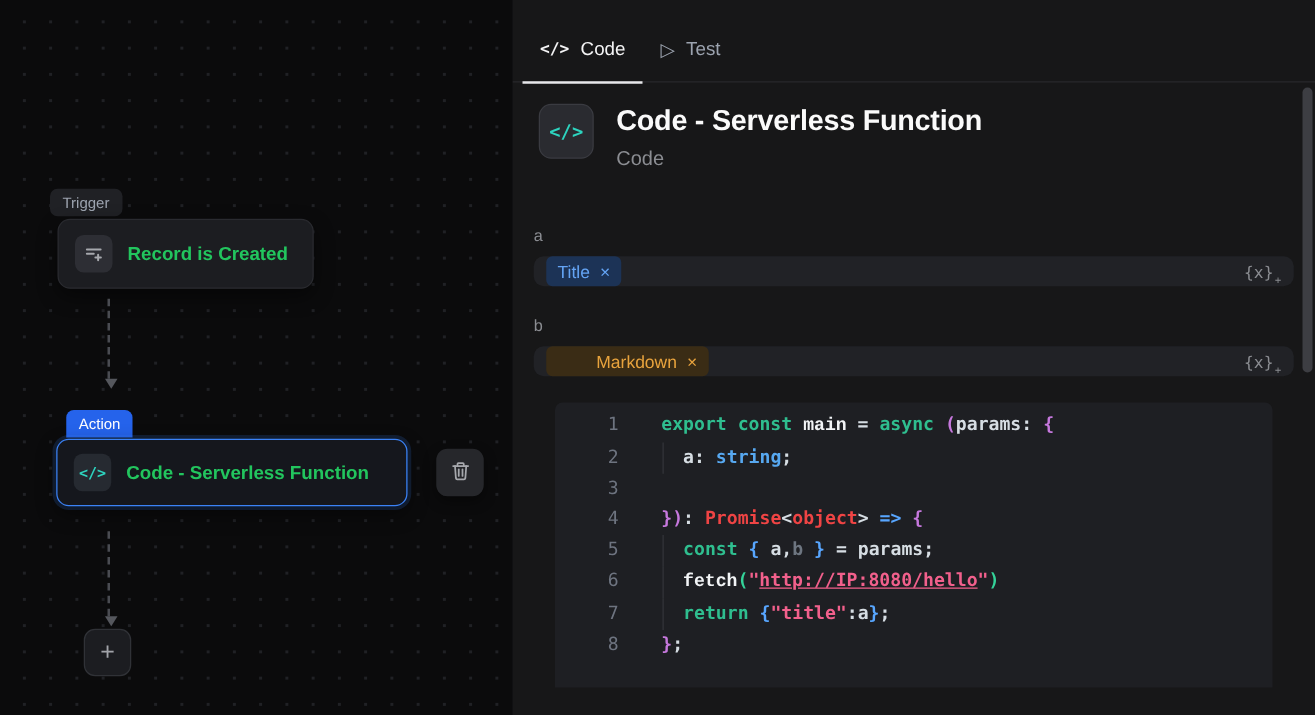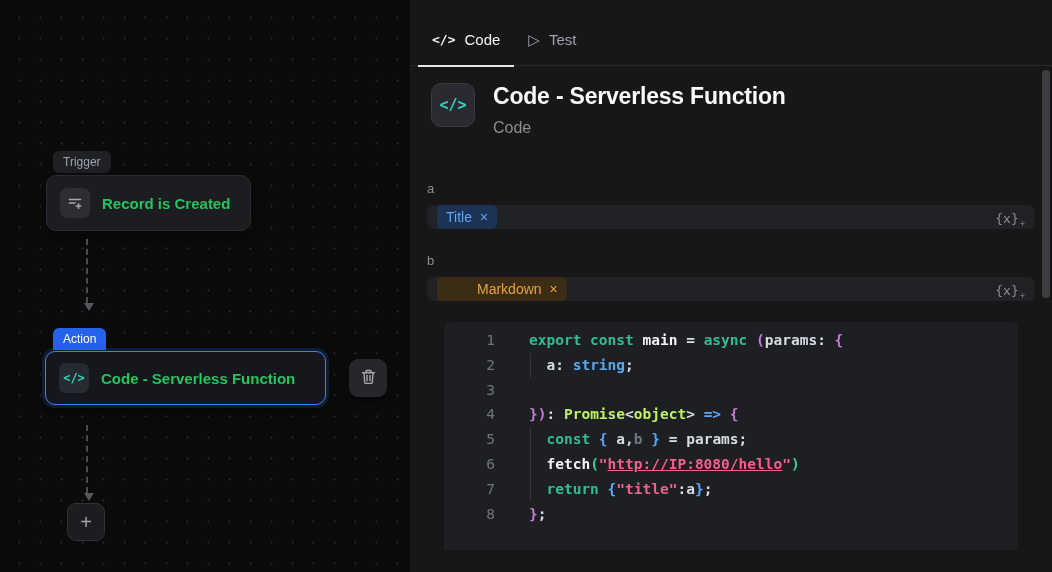--- a/index.html
+++ b/index.html
@@ -8,21 +8,21 @@
   .stage { position:relative; width:1052px; height:572px; overflow:hidden; }
 
   
   .canvas { position:absolute; left:0; top:0; width:410px; height:572px;
     background-color:#0b0b0c;
     background-image:radial-gradient(#202125 1.1px, transparent 1.1px);
     background-size:21px 21px; background-position:9px 7px; }
 
   .node-tag { position:absolute; font-size:12px; color:#9ca3af; background:#202125;
     padding:4px 10px; border-radius:6px; }
-  .trigger-tag { left:53px; top:151px;text-align:center; }
+  .trigger-tag { left:40px; top:151px;text-align:center; }
 
   .node { position:absolute; display:flex; align-items:center; gap:12px;
     background:#1c1d21; border:1px solid #2a2b30; border-radius:10px;
     padding:0 13px; box-shadow:0 6px 16px rgba(0,0,0,.45); cursor:pointer; }
   .trigger-node { left:46px; top:175px; width:205px; height:56px; }
   .action-node { left:45px; top:351px; width:281px; height:54px; background:#15171d;
     border:1px solid #3b82f6; box-shadow:0 0 0 3px rgba(59,130,246,.16), 0 6px 16px rgba(0,0,0,.45); }
 
   .node-icon { flex:none; width:30px; height:30px; border-radius:7px; background:#2d2e34;
     display:flex; align-items:center; justify-content:center; }
@@ -89,24 +89,24 @@
 
   
   .code-editor { margin:21px 17px 0; background:#1e1f23; border-radius:6px 6px 0 0;
     padding:6px 0 0; height:228px; overflow:hidden; cursor:text; }
   .code-line { display:flex; line-height:24.8px; font-family:"DejaVu Sans Mono",monospace;
     font-size:14.5px; font-weight:600; }
   .line-num { flex:none; width:51px; text-align:right; color:#6e7480; font-weight:normal; }
   .line-content { position:relative; padding-left:34px; white-space:pre; color:#d6dde3; }
   .indent-guide { position:absolute; left:35px; top:0; bottom:0; border-left:1px solid #33353a; }
   .tok-kw { color:#2fbe8f; }
-  .tok-fn { color:#f2f4f6; }
+  .tok-fn { color:#f2f4f6;font-family:Liberation Mono, monospace; }
   .tok-def { color:#d6dde3; }
   .tok-type { color:#57a8f0; }
-  .tok-typet { color:#bef264; }
+  .tok-typet { color:#ef4444; }
   .tok-op { color:#58a6ff; }
   .tok-br1 { color:#c678dd; }
   .tok-br2 { color:#58a6ff; }
   .tok-br3 { color:#34d399; }
   .tok-str { color:#f2608c; }
   .tok-strlink { color:#f2608c; text-decoration:underline; }
   .tok-muted { color:#6e7681; }
 
   
   .scroll-track { position:absolute; right:0; top:0; bottom:0; width:12px; }

